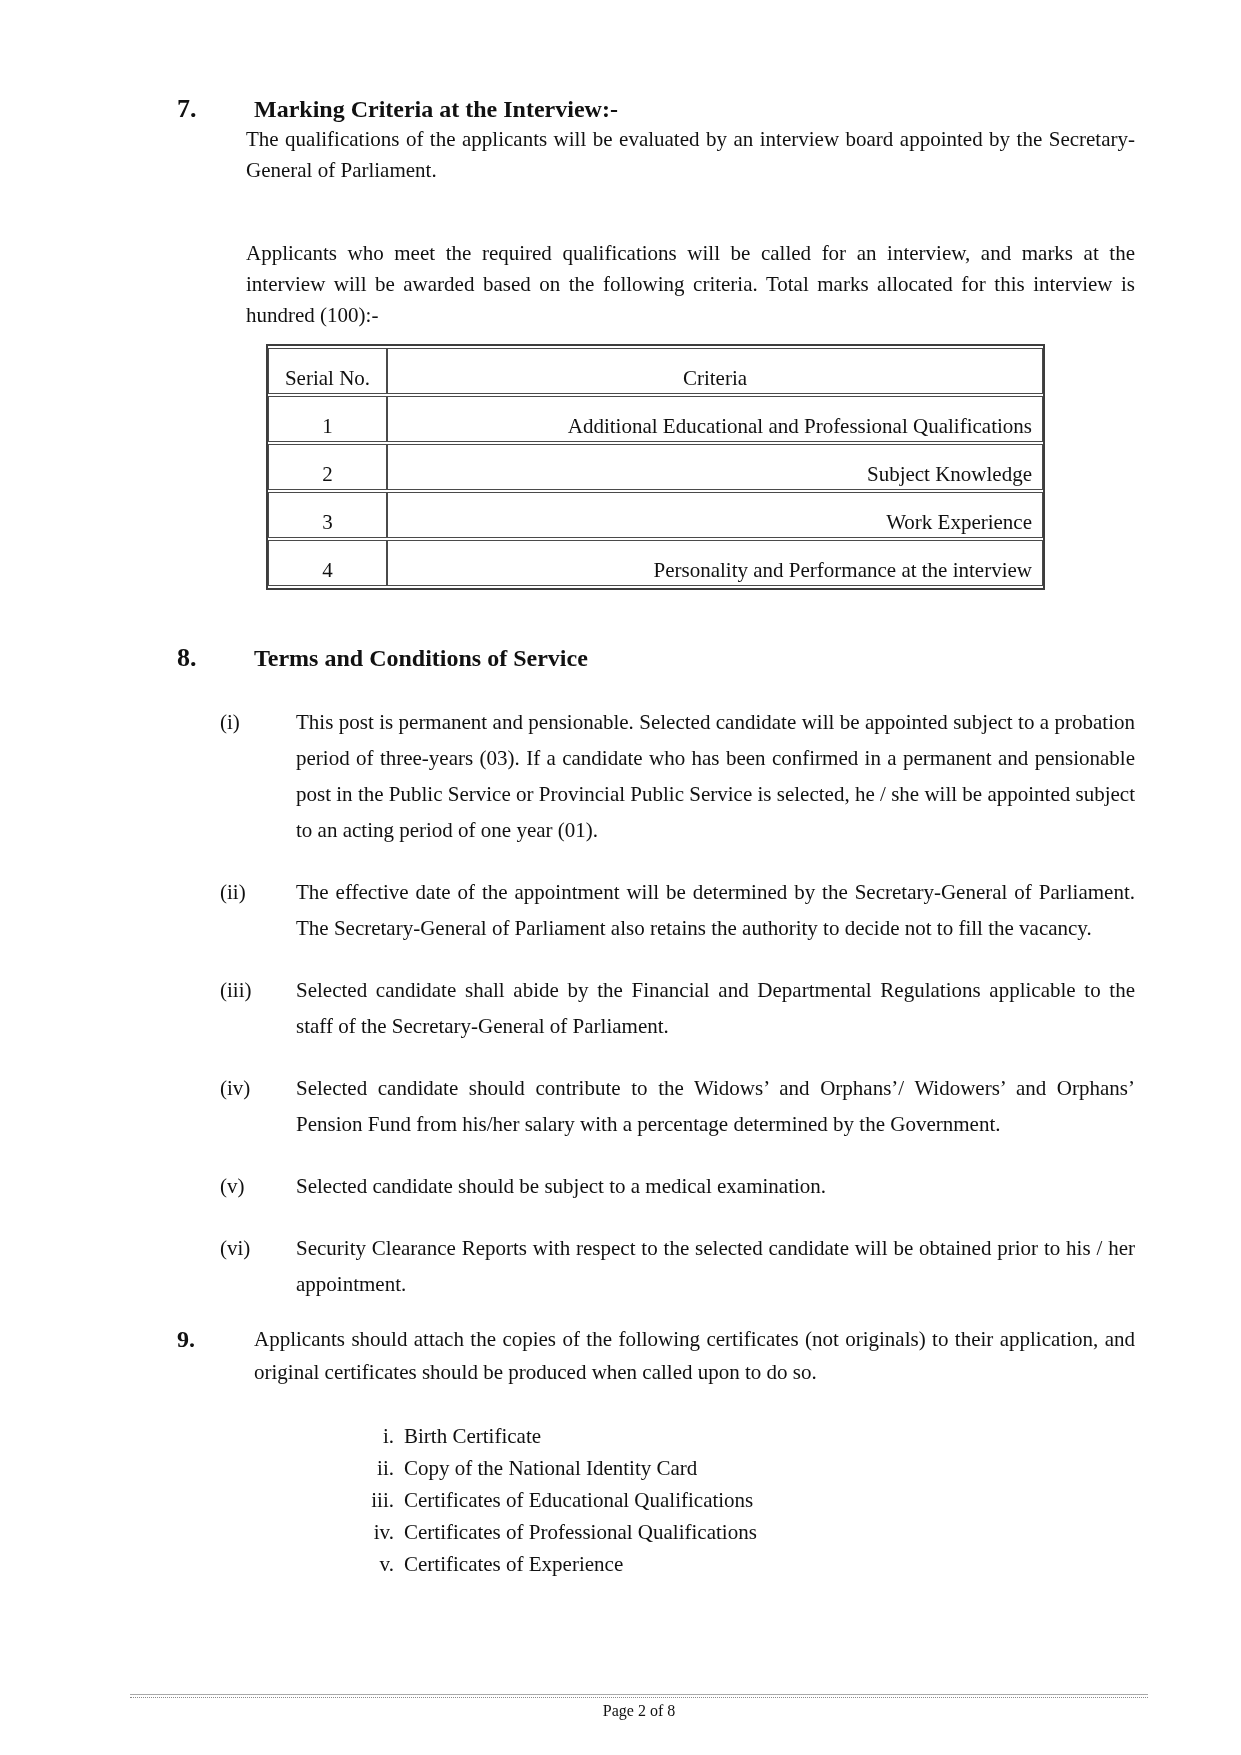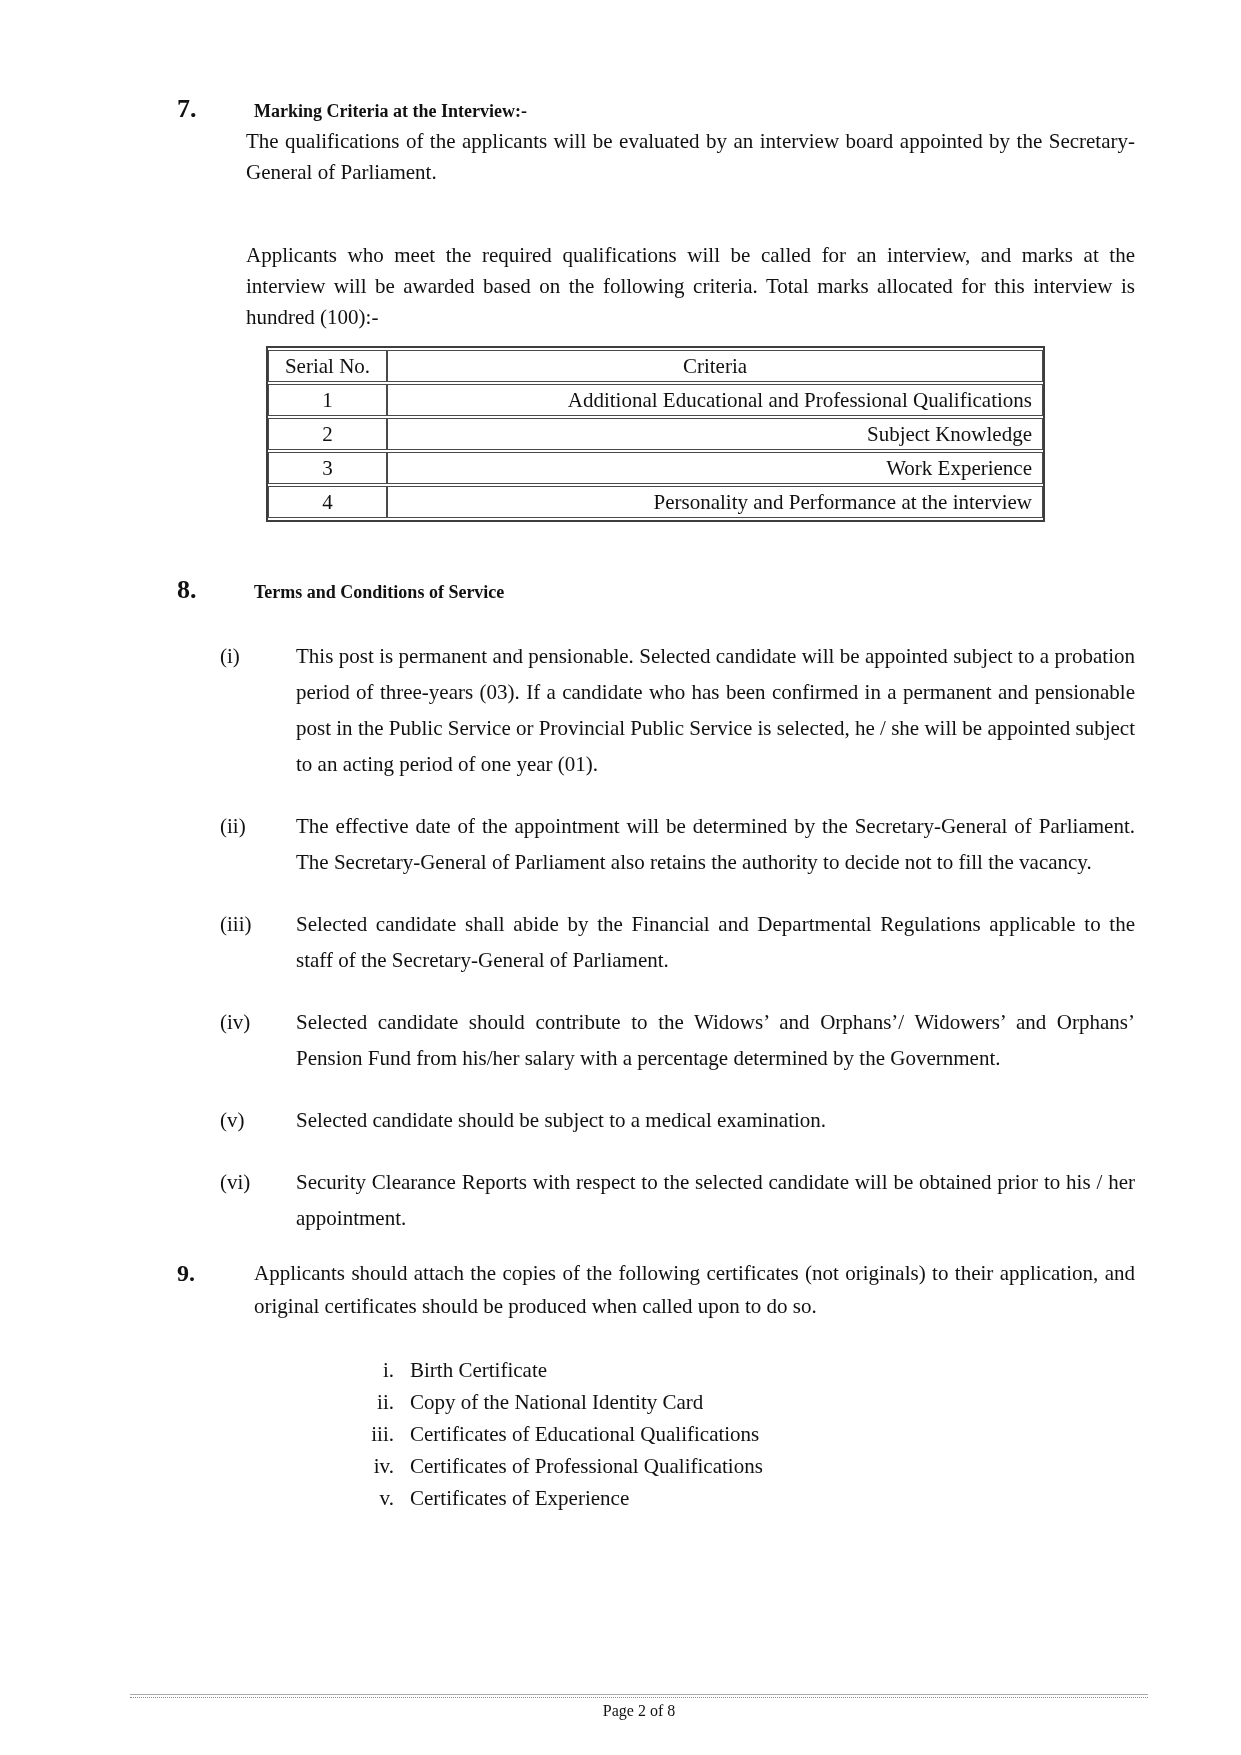--- a/index.html
+++ b/index.html
@@ -12,21 +12,21 @@
     overflow: hidden;
   }
   .page {
     position: relative;
     width: 1241px; height: 1755px;
     padding: 94px 106px 0 177px; 
   }
   
   .sec-head { display: flex; align-items: baseline; font-weight: bold; font-size: 26px; line-height: 30px; }
   .sec-num { width: 77px; flex: 0 0 77px; }
-  .sec-title { font-size: 18px; font-weight: bold; }
+  .sec-title { font-size: 24px; font-weight: bold; }
 
   
   .body-para {
     margin-left: 69px;           
     width: 889px;                
     font-size: 21px; line-height: 31px;
     text-align: justify;
   }
   .p1 { }
   .p2 { margin-top: 52px; }
@@ -37,21 +37,21 @@
     margin-left: 89px;           
     width: 779px;
     border-collapse: separate;
     border-spacing: 0 2px;
     border: 2px solid #3d3d3d;
     font-size: 21px;
   }
   .criteria-table th, .criteria-table td {
     border: 1px solid #4a4a4a;
     height: 31px;
-    padding: 3px 10px 2px 10px;
+    padding: 17px 10px 2px 10px;
     font-weight: normal;
     vertical-align: middle;
   }
   .criteria-table th { text-align: center; }
   .criteria-table td.serial { width: 119px; text-align: center; }
   .criteria-table td.crit { text-align: right; }
 
   .h8 { margin-top: 53px; }
 
   
@@ -62,21 +62,21 @@
 
   
   .sec9 { display: flex; margin-top: 21px; font-size: 21px; line-height: 33px; }
   .sec9 .sec9-num { width: 77px; flex: 0 0 77px; font-weight: bold; font-size: 24px; }
   .sec9 .sec9-text { width: 881px; text-align: justify; }
 
   
   .cert-list { margin-top: 31px; font-size: 21px; line-height: 32px; }
   .cert-item { display: flex; }
   .cert-label { margin-left: 161px; width: 56px; flex: 0 0 56px; text-align: right; }
-  .cert-text { margin-left: 16px; }
+  .cert-text { margin-left: 10px; }
 
   
   .footer { position: absolute; left: 130px; top: 1694px; width: 1018px; }
   .footer-rule {
     height: 4px;
     border-top: 1px solid #a8a8a8;
     border-bottom: 1px dotted #8a8a8a;
   }
   .page-num { text-align: center; font-size: 16px; margin-top: 4px; }
 </style>

